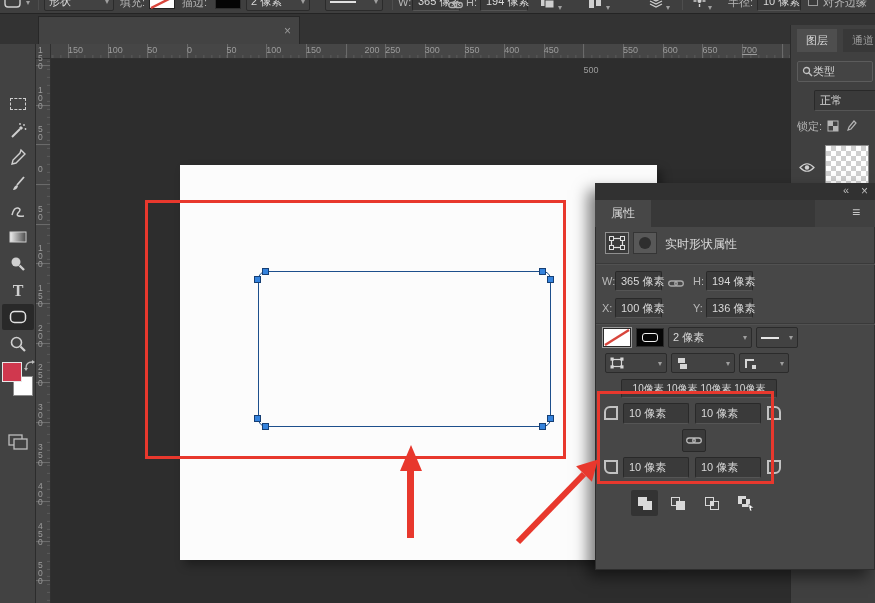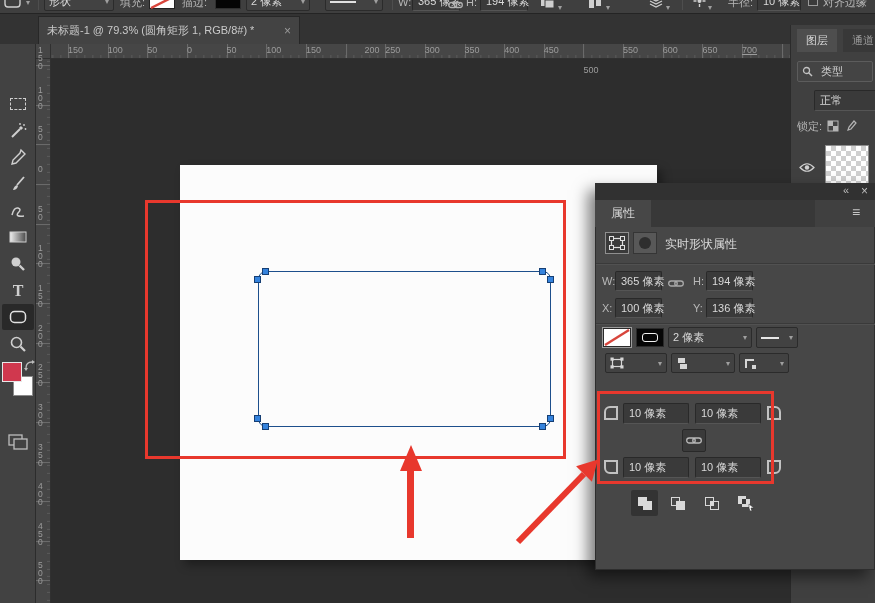--- a/index.html
+++ b/index.html
@@ -41,21 +41,21 @@
   .hlab{position:absolute;top:1px;font-size:9px;color:#9c9c9c;white-space:nowrap;}
   .vlab{position:absolute;left:2px;font-size:8.5px;line-height:8px;color:#9c9c9c;white-space:pre;}
   
   #doc{left:180px;top:165px;width:477px;height:395px;background:#fcfcfc;box-shadow:5px 5px 9px rgba(0,0,0,.35);}
   #shape{left:258px;top:271px;width:293px;height:156px;border:1.5px solid #1d4f8c;border-radius:8px;}
   .hd{position:absolute;width:7px;height:7px;background:#3583dd;border:1px solid #163f74;z-index:3;}
   
   #lpanel{left:790px;top:25px;width:85px;height:578px;background:#404040;border-left:1px solid #2b2b2b;z-index:5;}
   .ltab{position:absolute;top:4px;height:23px;display:flex;align-items:center;padding:0 9px;font-size:11px;}
   #lsearch{left:6px;top:36px;width:76px;height:21px;background:#444;border:1px solid #5c5c5c;border-radius:2px;
-           display:flex;align-items:center;gap:8px;padding:0 4px;color:#d2d2d2;font-size:11px;}
+           display:flex;align-items:center;gap:0;padding:0 4px;color:#d2d2d2;font-size:11px;}
   #lblend{left:23px;top:65px;width:76px;height:21px;}
   #lockrow{left:6px;top:94px;display:flex;align-items:center;gap:5px;}
   #lrow{left:0px;top:118px;width:85px;height:48px;display:flex;align-items:center;gap:10px;padding-left:8px;}
   .checker{background-color:#fff;background-image:linear-gradient(45deg,#cfcfcf 25%,transparent 25%,transparent 75%,#cfcfcf 75%),
            linear-gradient(45deg,#cfcfcf 25%,transparent 25%,transparent 75%,#cfcfcf 75%);
            background-size:10px 10px;background-position:0 0,5px 5px;}
   
   #ppanel{left:595px;top:183px;width:280px;height:387px;z-index:10;box-shadow:-7px 7px 14px rgba(0,0,0,.5);}
   #phead{position:absolute;left:0;top:0;width:280px;height:17px;background:#313131;}
   #ptabrow{position:absolute;left:0;top:17px;width:220px;height:27px;background:#383838;}
@@ -152,21 +152,20 @@
       <div class="abs field" style="left:757px;top:3px;width:44px;height:19px;">
           <span>10 像素</span>
         </div>
       <div class="abs" style="left:808px;top:7px;width:10px;height:10px;border:1px solid #9a9a9a;background:#3a3a3a;"></div>
       <span class="abs lbl" style="left:823px;top:6px;">对齐边缘</span>
     </div>
   </div>
 
   <div class="abs" id="tabbar">
     <div class="abs" id="doctab">
-      <span style="color:#c9c9c9;font-size:11px;white-space:nowrap;overflow:hidden;">未标题-1 @ 79.3% (圆角矩形 1, RGB/8#) *</span>
       <span style="color:#9a9a9a;font-size:12px;margin-left:auto;">×</span>
     </div>
   </div>
 
   <div class="abs" id="toolbar">
     <div class="tool" style="top:47px;">
       <div style="width:16px;height:12px;border:1px dashed #cfcfcf;"></div>
     </div>
     <div class="tool" style="top:74px;">
       <svg width="20" height="20" viewBox="0 0 20 20">
@@ -438,20 +437,23 @@
         <span class="car">▾</span>
       </div>
       <div class="abs dd" style="left:143px;top:126px;width:50px;height:20px;">
         <svg width="13" height="13" viewBox="0 0 13 13">
             <path d="M2 11 V3 H10" fill="none" stroke="#d6d6d6" stroke-width="2"></path>
             <rect x="8" y="8" width="4" height="4" fill="#d6d6d6"></rect>
           </svg>
         <span class="car">▾</span>
       </div>
 
+      <div class="abs field" style="left:25px;top:152px;width:156px;height:19px;justify-content:center;font-size:10px;">
+        <span>10像素 10像素 10像素 10像素</span>
+      </div>
 
       <div class="cornerico" style="left:8px;top:179px;border-top-left-radius:6px;"></div>
       <div class="abs field" style="left:27px;top:176px;width:66px;height:21px;">
           <span>10 像素</span>
         </div>
       <div class="abs field" style="left:99px;top:176px;width:66px;height:21px;">
           <span>10 像素</span>
         </div>
       <div class="cornerico" style="left:171px;top:179px;border-top-right-radius:6px;"></div>
 

